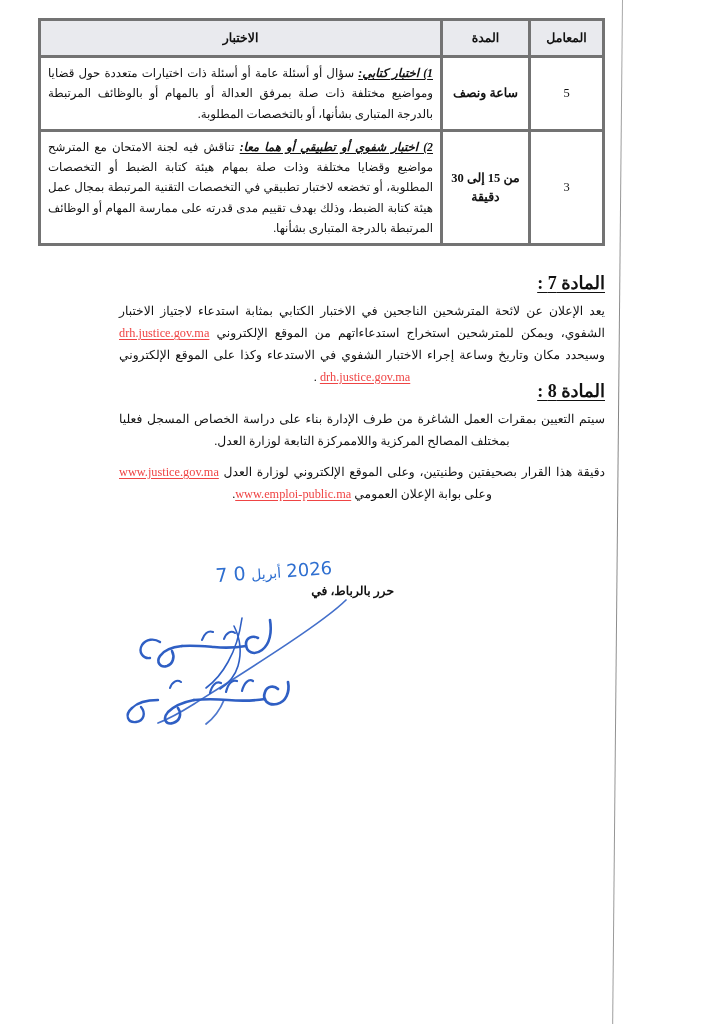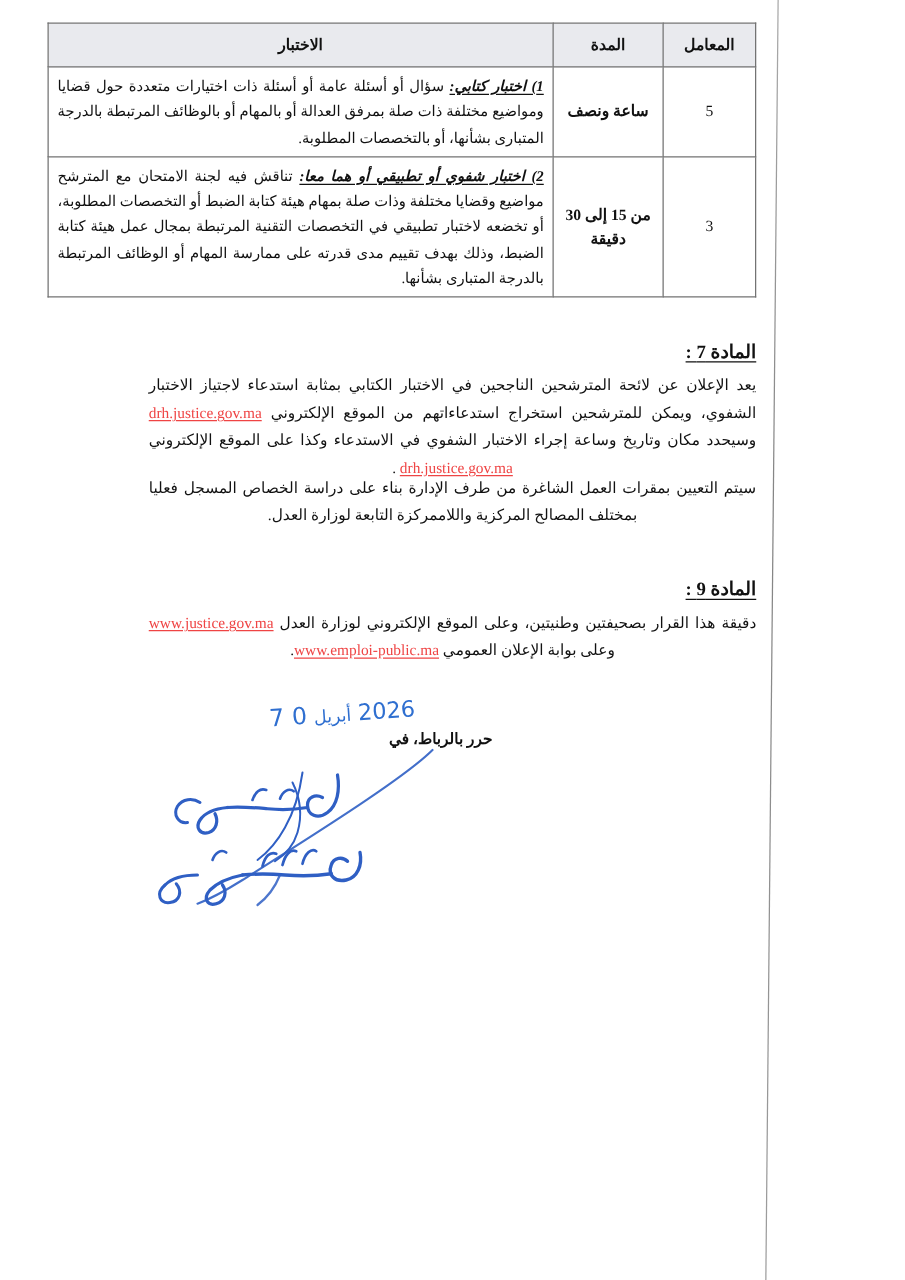--- a/index.html
+++ b/index.html
@@ -35,21 +35,21 @@
     position: absolute;
     top: 18px;
     right: 119px;      
     width: 567px;      
     border-collapse: collapse;
     table-layout: fixed;
     direction: rtl;
   }
   .exam-table th,
   .exam-table td {
-    border: 1px solid #737373;
+    border: 3px solid #737373;
     vertical-align: middle;
     padding: 5px 7px;
   }
   .exam-table thead th {
     background: #e9eaee;
     text-align: center;
     font-weight: bold;
     font-size: 12.5px;
     height: 26px;
     padding: 4px 6px;
@@ -84,21 +84,21 @@
 
   
   .article {
     position: absolute;
     right: 119px;
     width: 486px;     
     direction: rtl;
   }
   .article-title {
     text-align: left;        
-    font-size: 15px;
+    font-size: 18px;
     font-weight: bold;
     text-decoration: underline;
     text-underline-offset: 3px;
     margin: 0 0 7px 0;
   }
   
   .article-title { text-align: right; }
 
   .article-body {
     font-size: 12.3px;
@@ -194,25 +194,25 @@
     </tr>
   </tbody>
 </table>
 
 <section class="article" id="article7">
   <div class="article-title">المادة 7 :</div>
   <p class="article-body"><span>يعد الإعلان عن لائحة المترشحين الناجحين في الاختبار الكتابي بمثابة استدعاء لاجتياز الاختبار الشفوي، ويمكن للمترشحين استخراج استدعاءاتهم من الموقع الإلكتروني </span><a class="doc-link" href="#">drh.justice.gov.ma</a><span> وسيحدد مكان وتاريخ وساعة إجراء الاختبار الشفوي في الاستدعاء وكذا على الموقع الإلكتروني </span><a class="doc-link" href="#">drh.justice.gov.ma</a><span> .</span></p>
 </section>
 
 <section class="article" id="article8">
+  <div class="article-title">المادة 8 :</div>
   <p class="article-body"><span>سيتم التعيين بمقرات العمل الشاغرة من طرف الإدارة بناء على دراسة الخصاص المسجل فعليا بمختلف المصالح المركزية واللاممركزة التابعة لوزارة العدل.</span></p>
 </section>
 
 <section class="article" id="article9">
-  <div class="article-title">المادة 9 :</div>
   <p class="article-body"><span>دقيقة هذا القرار بصحيفتين وطنيتين، وعلى الموقع الإلكتروني لوزارة العدل </span><a class="doc-link" href="#">www.justice.gov.ma</a><span> وعلى بوابة الإعلان العمومي </span><a class="doc-link" href="#">www.emploi-public.ma</a><span>.</span></p>
 </section>
 
 <div class="sign-block">
   <div class="sign-place">حرر بالرباط، في</div>
 </div>
 
 <div class="hand-date">
   <span class="yr">2026</span>
   <span class="mon">أبريل</span>

